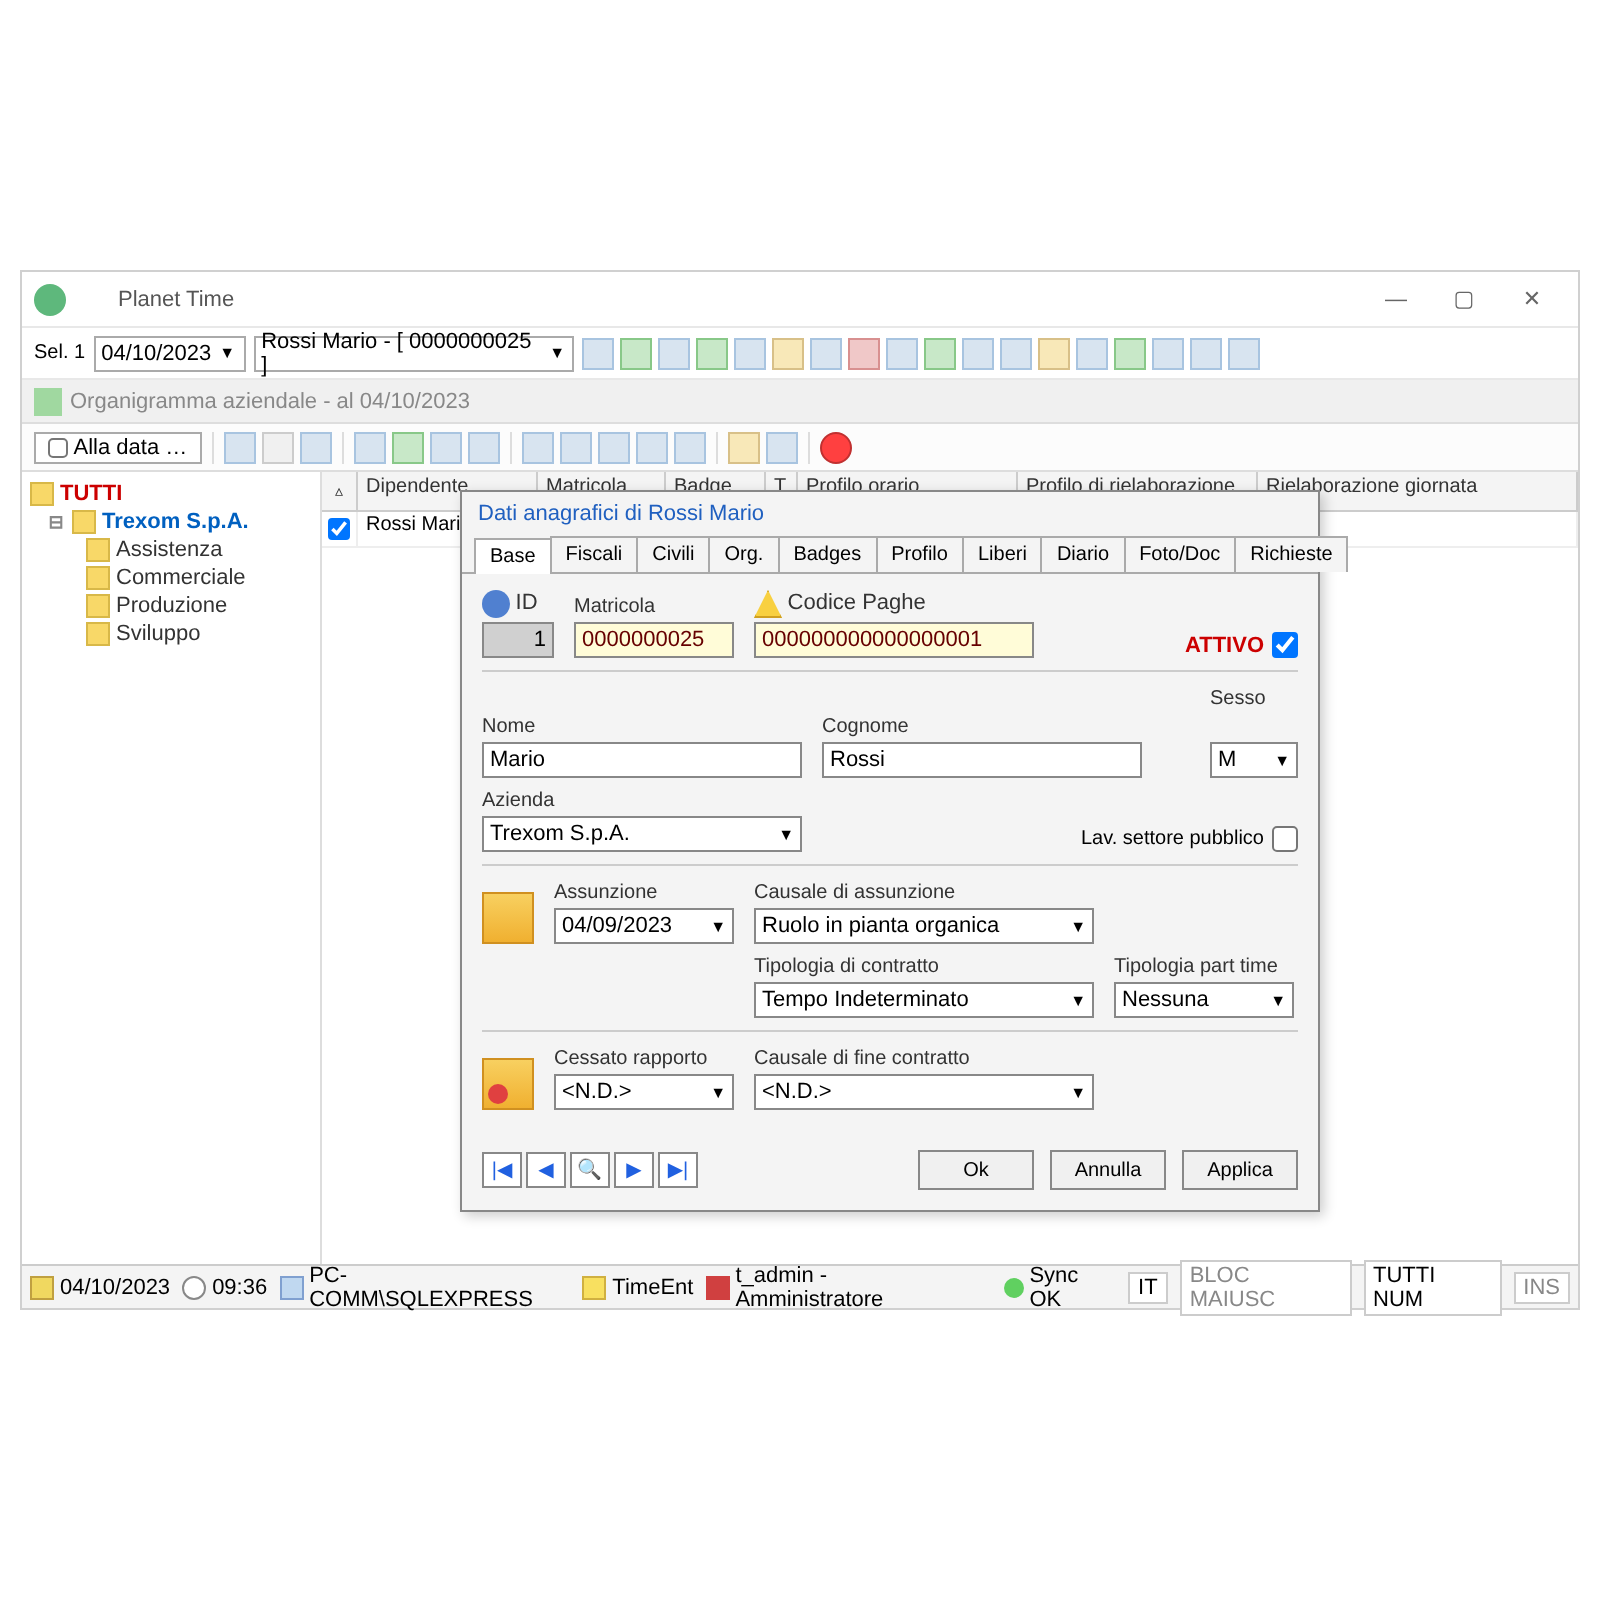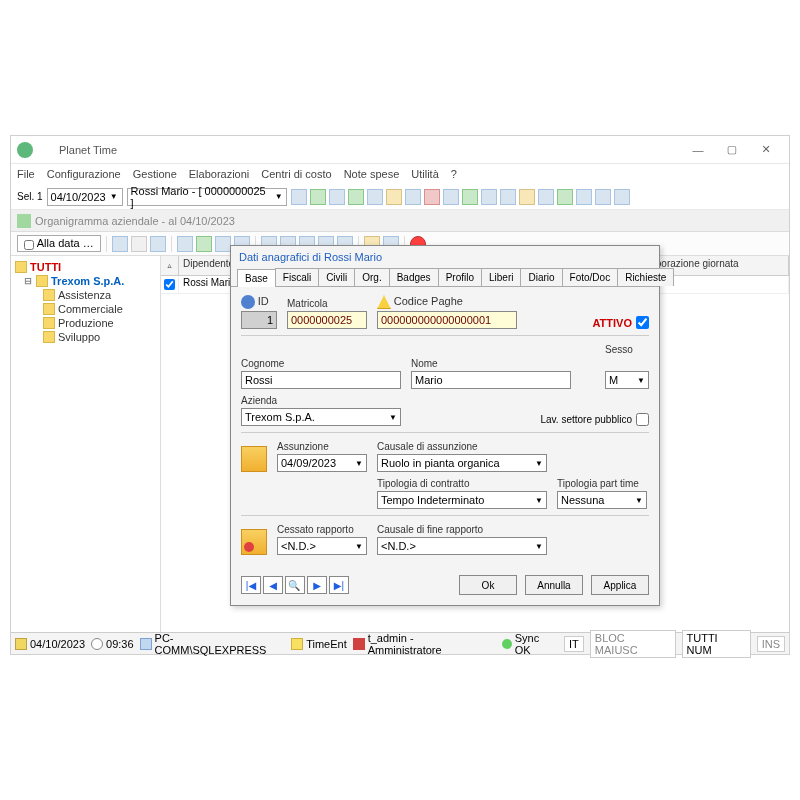--- a/index.html
+++ b/index.html
@@ -88,30 +88,20 @@
 
 <div class="app-window">
   <div class="title-bar">
     <div class="app-icon"></div>
     <div class="title">Planet Time</div>
     <div class="win-btn">—</div>
     <div class="win-btn">▢</div>
     <div class="win-btn">✕</div>
   </div>
 
-  <div class="menu-bar">
-    <span>File</span>
-    <span>Configurazione</span>
-    <span>Gestione</span>
-    <span>Elaborazioni</span>
-    <span>Centri di costo</span>
-    <span>Note spese</span>
-    <span>Utilità</span>
-    <span>?</span>
-  </div>
 
   <div class="toolbar-row">
     <span style="font-size:10px;">Sel. 1</span>
     <div class="drop" style="width:76px;">
         <span>04/10/2023</span>
         <span class="arrow">▼</span>
       </div>
     <div class="drop" style="width:160px;">
         <span>Rossi Mario - [ 0000000025 ]</span>
         <span class="arrow">▼</span>
@@ -294,29 +284,29 @@
       <div style="flex:1"></div>
       <div style="display:flex;align-items:center;gap:4px;">
         <span class="status-att">ATTIVO</span>
         <input type="checkbox" checked="" style="">
       </div>
     </div>
     <div class="hr"></div>
 
     <div class="field-row">
       <div class="field" style="width:160px;">
+        <label>Nome</label>
+        <div class="inp">
+            <span>Mario</span>
+          </div>
+      </div>
+      <div class="field" style="width:160px;">
         <label>Cognome</label>
         <div class="inp">
             <span>Rossi</span>
-          </div>
-      </div>
-      <div class="field" style="width:160px;">
-        <label>Nome</label>
-        <div class="inp">
-            <span>Mario</span>
           </div>
       </div>
       <div style="flex:1"></div>
       <div class="field" style="width:44px;gap:16px;">
         <label>Sesso</label>
         <div class="inp">
             <span>M</span>
             <span class="arrow">▼</span>
           </div>
       </div>
@@ -377,21 +367,21 @@
     <div class="field-row">
       <div class="row-icon fire"></div>
       <div class="field" style="width:90px;">
         <label>Cessato rapporto</label>
         <div class="inp">
             <span>&lt;N.D.&gt;</span>
             <span class="arrow">▼</span>
           </div>
       </div>
       <div class="field" style="width:170px;">
-        <label>Causale di fine rapporto</label>
+        <label>Causale di fine contratto</label>
         <div class="inp">
             <span>&lt;N.D.&gt;</span>
             <span class="arrow">▼</span>
           </div>
       </div>
     </div>
   </div>
 
   <div class="dlg-footer">
     <div class="nav-btns">

